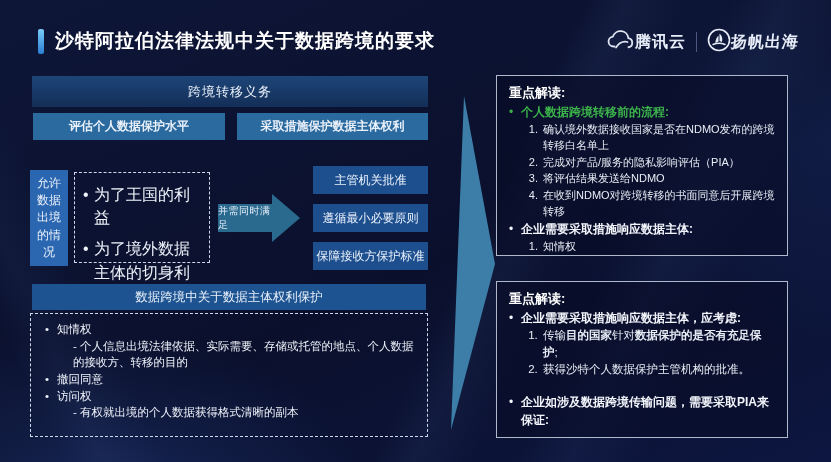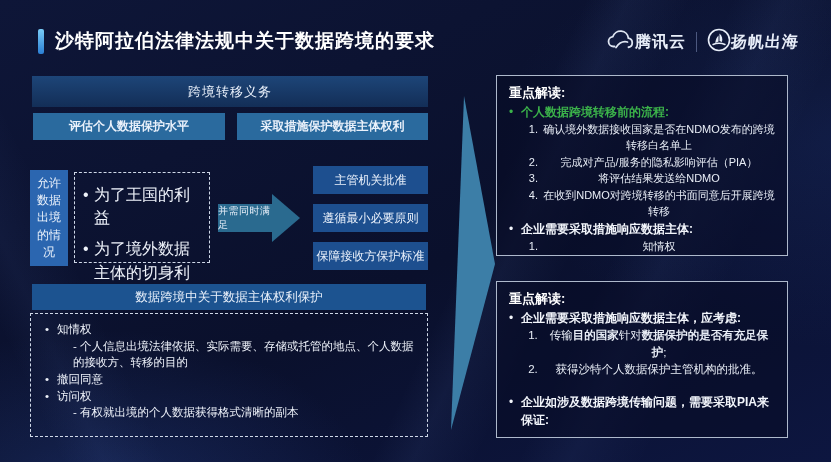--- a/index.html
+++ b/index.html
@@ -68,21 +68,21 @@
   
   .panel{ position:absolute; left:496px; width:292px; border:1px solid #aeb9cc;
           background:rgba(7,11,36,.55); padding:8px 12px 6px 12px; overflow:hidden; }
   .p1{ top:75px; height:181px; } .p2{ top:281px; height:157px; }
   .p-hd{ font-size:13px; font-weight:bold; color:#ffffff; line-height:1.45; }
   .p-bullet{ position:relative; padding-left:12px; font-size:12px; font-weight:bold;
              line-height:1.5; color:#f2f5fb; }
   .p-bullet::before{ content:"•"; position:absolute; left:0; font-weight:normal; }
   .p-bullet.green{ color:#3bb24a; }
   .panel ol{ margin:0 0 0 16px; padding-left:16px; font-size:11px; line-height:1.5; color:#e8edf6; }
-  .panel ol li{ padding-left:2px;text-align:center; }
+  .panel ol li{ padding-left:2px; }
   .p2 ol{ font-size:11.5px; }
   .gap{ height:14px; }
   b{ font-weight:bold; }
 </style>
 </head>
 <body>
 
 <div class="slide">
 
   <div class="hdr">

